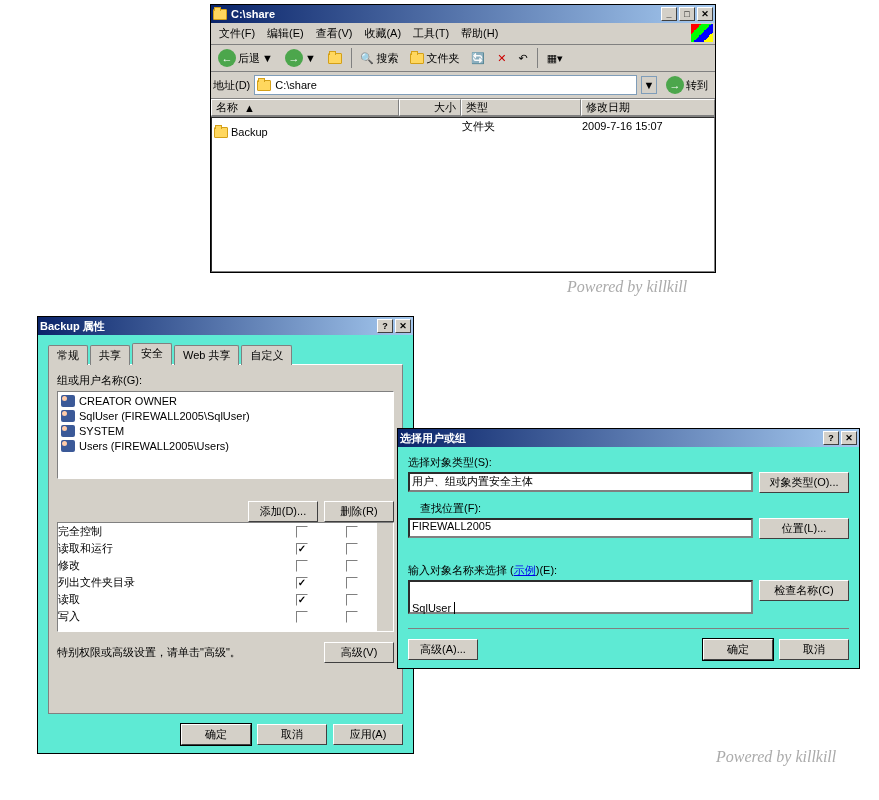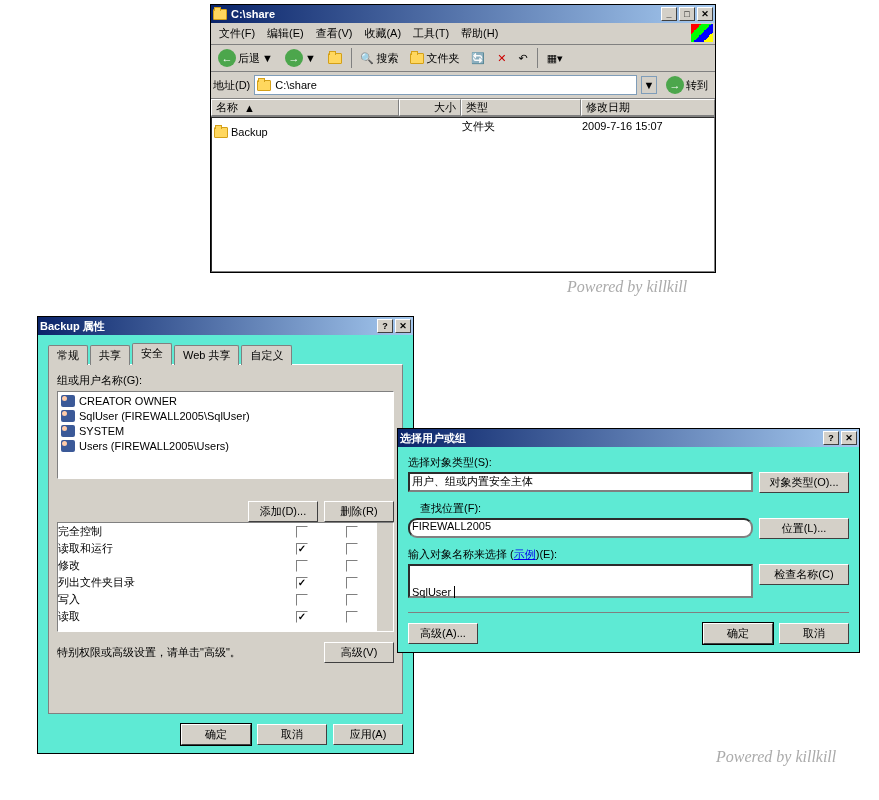--- a/index.html
+++ b/index.html
@@ -190,32 +190,32 @@
             <div class="permrow">
               <span style="flex:1">列出文件夹目录</span>
     <span style="width:50px;display:flex;justify-content:center">
                 <span class="chk checked"></span>
               </span>
     <span style="width:50px;display:flex;justify-content:center;margin-right:16px">
                 <span class="chk "></span>
               </span>
             </div>
             <div class="permrow">
+              <span style="flex:1">读取</span>
+    <span style="width:50px;display:flex;justify-content:center">
+                <span class="chk checked"></span>
+              </span>
+    <span style="width:50px;display:flex;justify-content:center;margin-right:16px">
+                <span class="chk "></span>
+              </span>
+            </div>
+            <div class="permrow">
               <span style="flex:1">写入</span>
     <span style="width:50px;display:flex;justify-content:center">
                 <span class="chk "></span>
-              </span>
-    <span style="width:50px;display:flex;justify-content:center;margin-right:16px">
-                <span class="chk "></span>
-              </span>
-            </div>
-            <div class="permrow">
-              <span style="flex:1">读取</span>
-    <span style="width:50px;display:flex;justify-content:center">
-                <span class="chk checked"></span>
               </span>
     <span style="width:50px;display:flex;justify-content:center;margin-right:16px">
                 <span class="chk "></span>
               </span>
             </div>
           </div>
         <div class="scrollbar-v"></div>
       </div>
       <div style="display:flex;align-items:center;margin-top:10px;">
         <span style="flex:1">特别权限或高级设置，请单击"高级"。</span>
@@ -239,26 +239,26 @@
   <div class="dialog-body">
     <div>选择对象类型(S):</div>
     <div style="display:flex;gap:6px;margin-top:2px;">
       <div class="textfield" style="flex:1;">
           <span>用户、组或内置安全主体</span>
         </div>
       <span class="btn" style="min-width:90px;">对象类型(O)...</span>
     </div>
     <div style="margin-top:8px;margin-left:12px;">查找位置(F):</div>
     <div style="display:flex;gap:6px;margin-top:2px;">
-      <div class="textfield" style="flex:1;border-radius:9px;">
+      <div class="textfield" style="flex:1;">
           <span>FIREWALL2005</span>
         </div>
       <span class="btn" style="min-width:90px;">位置(L)...</span>
     </div>
-    <div style="margin-top:8px;">
+    <div style="margin-top:24px;">
       <span>输入对象名称来选择 (</span><span class="link">示例</span><span>)(E):</span>
     </div>
     <div style="display:flex;gap:6px;margin-top:2px;">
       <div class="textfield" style="flex:1;height:34px;align-items:flex-start;padding-top:20px;">
           <span>SqlUser</span>
           <span class="cursor">&nbsp;</span>
         </div>
       <span class="btn" style="min-width:90px;align-self:flex-start;">检查名称(C)</span>
     </div>
     <div style="border-top:1px solid #808080;margin-top:14px;"></div>

